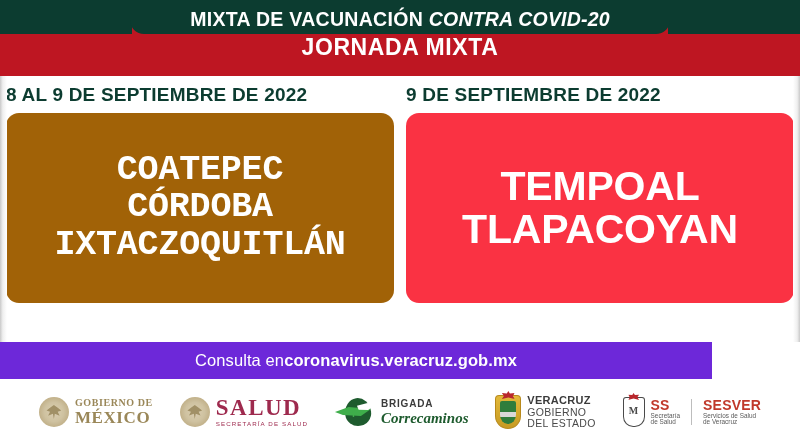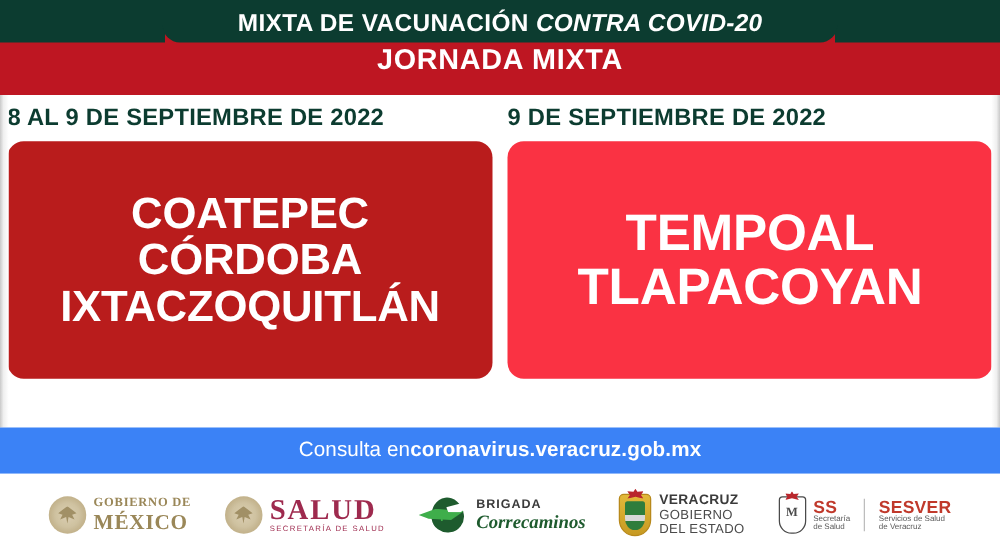--- a/index.html
+++ b/index.html
@@ -86,37 +86,37 @@
   .city-card{
     margin-top:9px;
     width:100%;
     height:190px;
     border-radius:13px;
     display:flex;flex-direction:column;
     align-items:center;justify-content:center;
     box-sizing:border-box;
     padding:4px 6px;
   }
-  .card-pink{background:#b91c1c;}
+  .card-pink{background:#a16207;font-family:Liberation Mono, monospace;}
   .card-red{background:#FA3243;}
   .city{
     color:#ffffff;
     font-weight:bold;
     line-height:1.06;
     text-align:center;
     white-space:nowrap;
     letter-spacing:-.2px;
   }
   .city-sm{font-size:35px;}
   .city-lg{font-size:41px;}
 
   
   .consulta{
-    position:absolute;left:0;top:342px;width:800px;height:37px;
-    background:#3b82f6;
+    position:absolute;left:0;top:342px;width:712px;height:37px;
+    background:#6d28d9;
     display:flex;align-items:center;justify-content:center;
     color:#ffffff;
     font-size:16.5px;
     letter-spacing:.1px;
   }
   .consulta b{font-weight:bold;}
 
   
   .logos{
     position:absolute;left:0;top:379px;width:800px;height:66px;

